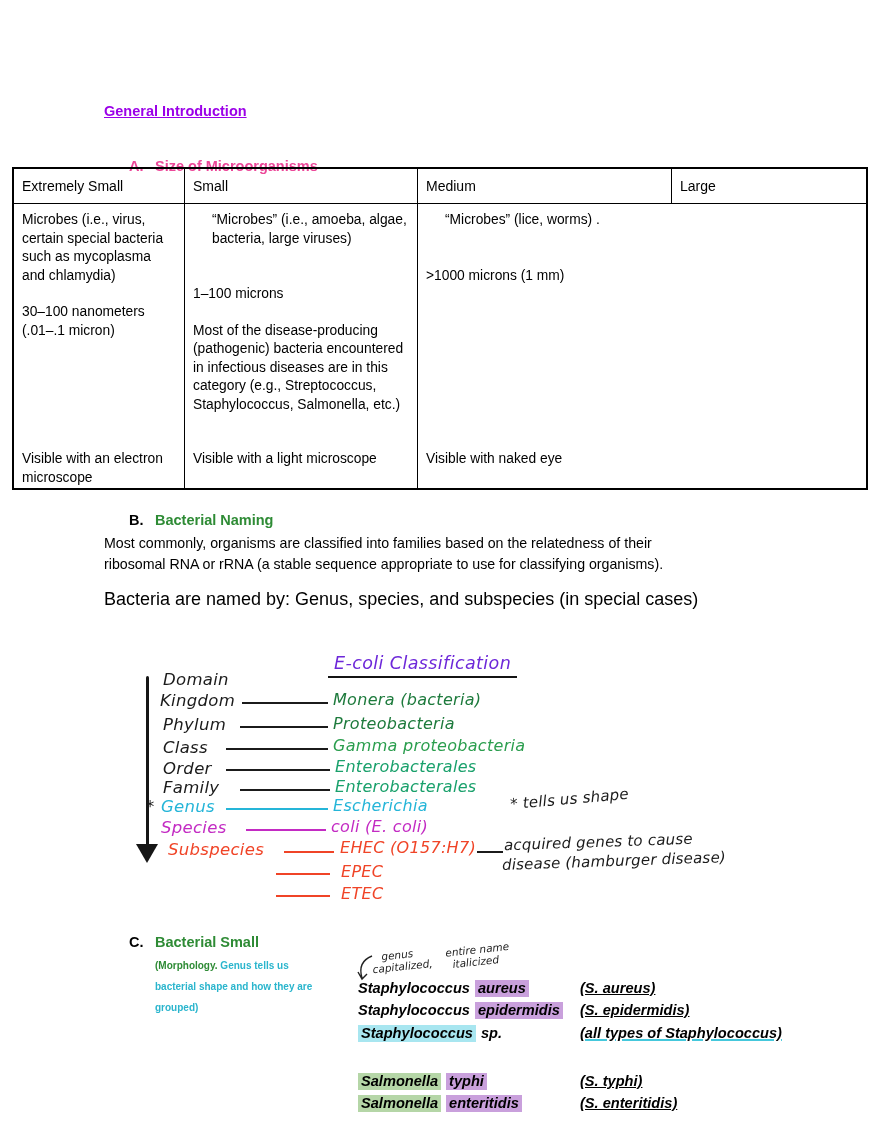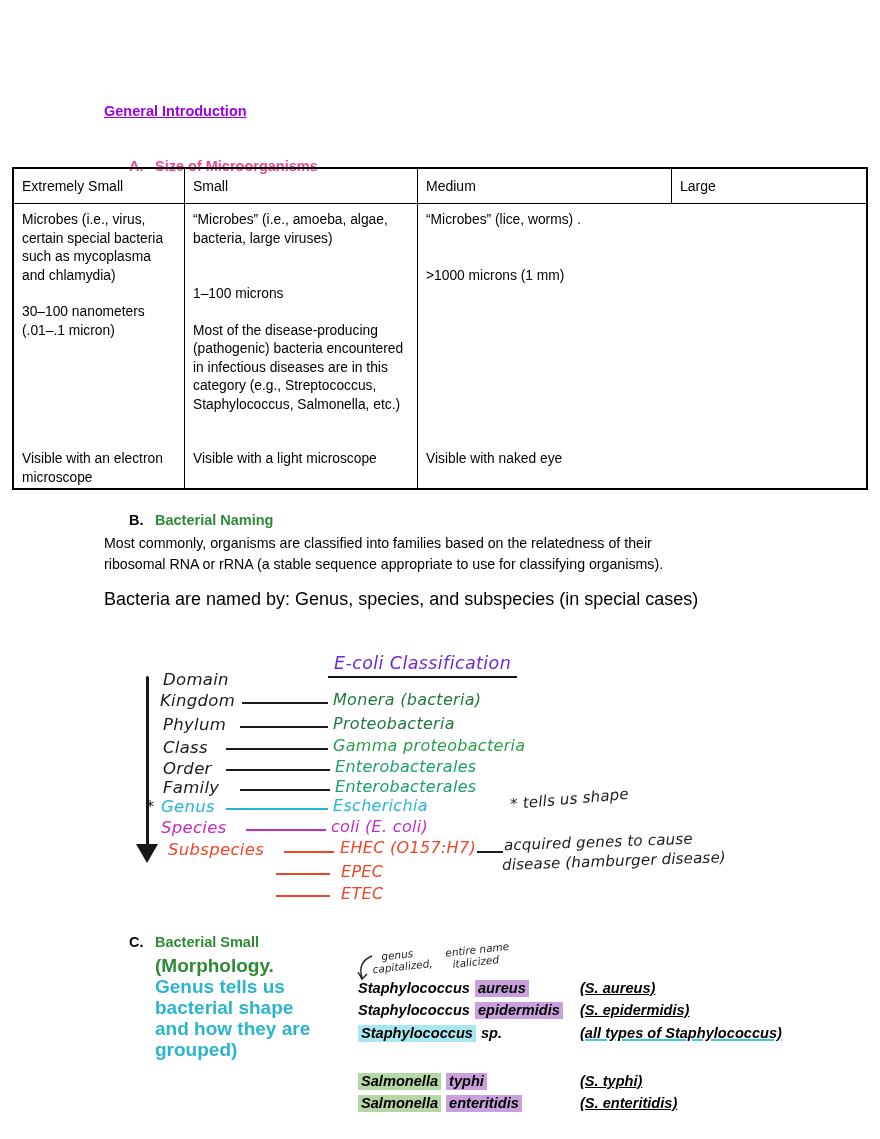--- a/index.html
+++ b/index.html
@@ -23,38 +23,38 @@
   .sec-head { font-size:14.5px; font-weight:bold; }
   .sec-head .letter { display:inline-block; width:26px; }
   .green-t { color:#2e8b35; }
   .cyan-t  { color:#2ab5cd; }
 
   .h-a { left:129px; top:158px; color:#ec4899; }
   .h-b { left:129px; top:512px; }
   .h-c { left:129px; top:934px; }
   .h-c-sub {
     left:155px; top:955px; width:168px;
-    font-size:19px; font-weight:bold; line-height:21px;
+    font-size:10px; font-weight:bold; line-height:21px;
   }
 
   
   .size-table {
     left:12px; top:167px; width:856px; height:323px;
     border:2px solid #000;
     display:grid;
     grid-template-columns:171px 233px 254px 194px;
     grid-template-rows:35px auto;
     font-size:13.8px; line-height:18.5px;
   }
   .size-table .cell { border-right:1px solid #000; padding:7px 8px; }
   .size-table .cell.last { border-right:none; }
   .size-table .th { border-bottom:1px solid #000; font-size:14px; display:flex; align-items:center; }
   .size-table .td { position:relative; }
   .td p { margin:0 0 18px 0; }
-  .td p.gap-lg { margin-bottom:37px; }
+  .td p.gap-lg { margin-bottom:37px;margin-left:19px; }
   .td .bottom { position:absolute; top:246px; left:8px; right:8px; }
 
   
   .para1 { left:104px; top:533px; width:600px; font-size:14.2px; line-height:21px; }
   .para2 { left:104px; top:589px; font-size:18px; }
 
   
   .diag-title {
     left:328px; top:653px;
     font-size:17.5px; padding:0 6px 3px;

